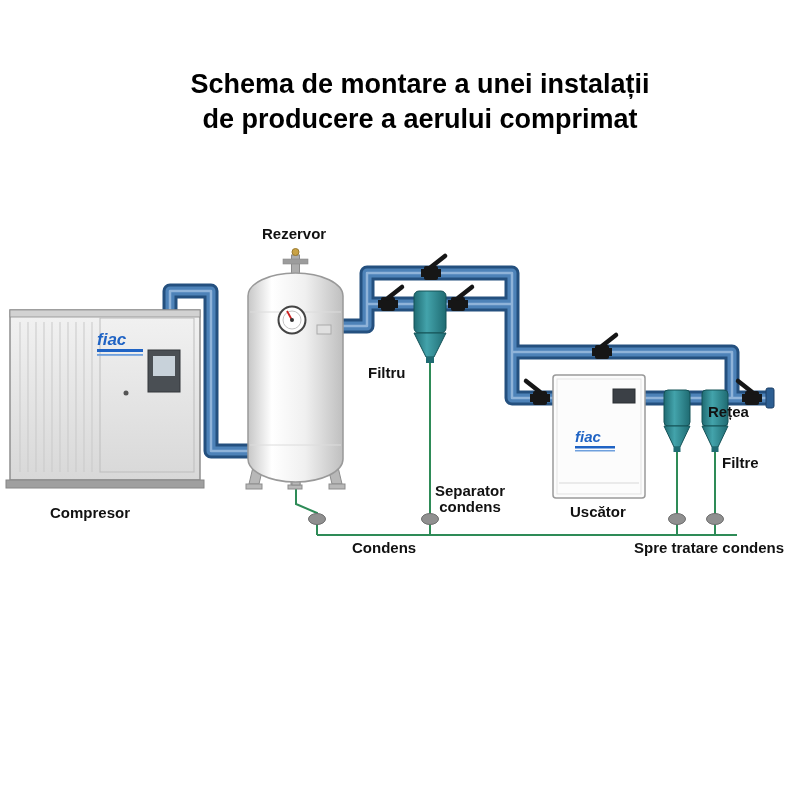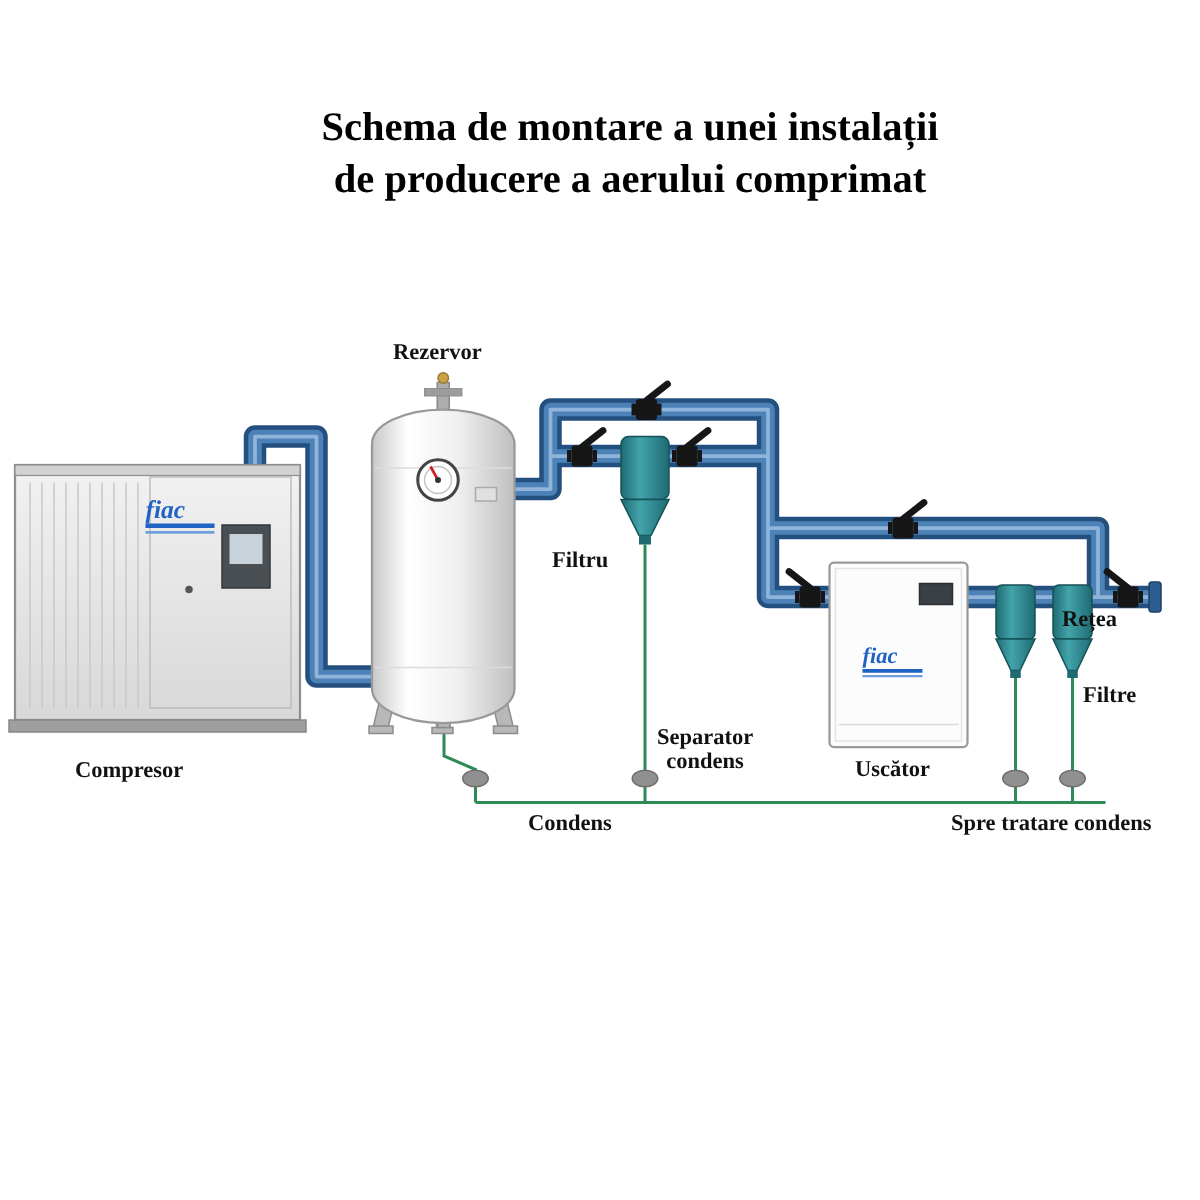--- a/index.html
+++ b/index.html
@@ -1,17 +1,17 @@
 <!DOCTYPE html>
 <html><head>
 <meta charset="utf-8">
 <style>
   html,body{margin:0;padding:0;background:#ffffff;}
   .canvas{position:relative;width:800px;height:800px;background:#ffffff;
-          font-family:Liberation Serif, serif;overflow:hidden;}
+          font-family:Liberation Sans, sans-serif;overflow:hidden;}
   svg{display:block;}
   .title{font-size:27px;font-weight:bold;fill:#000;text-anchor:middle;}
   .lbl{font-size:15px;font-weight:bold;fill:#111;}
   .lbl-c{text-anchor:middle;}
   .brand{font-size:17px;font-weight:bold;font-style:italic;fill:#1f63c4;}
   .brand-sm{font-size:15px;}
   .pd{stroke:#24507f;stroke-width:15;fill:none;stroke-linejoin:round;}
   .pm{stroke:#4d82b8;stroke-width:9;fill:none;stroke-linejoin:round;}
   .ph{stroke:#8fb3d9;stroke-width:2.5;fill:none;stroke-linejoin:round;}
   .green{stroke:#2e8b57;stroke-width:2;fill:none;}

